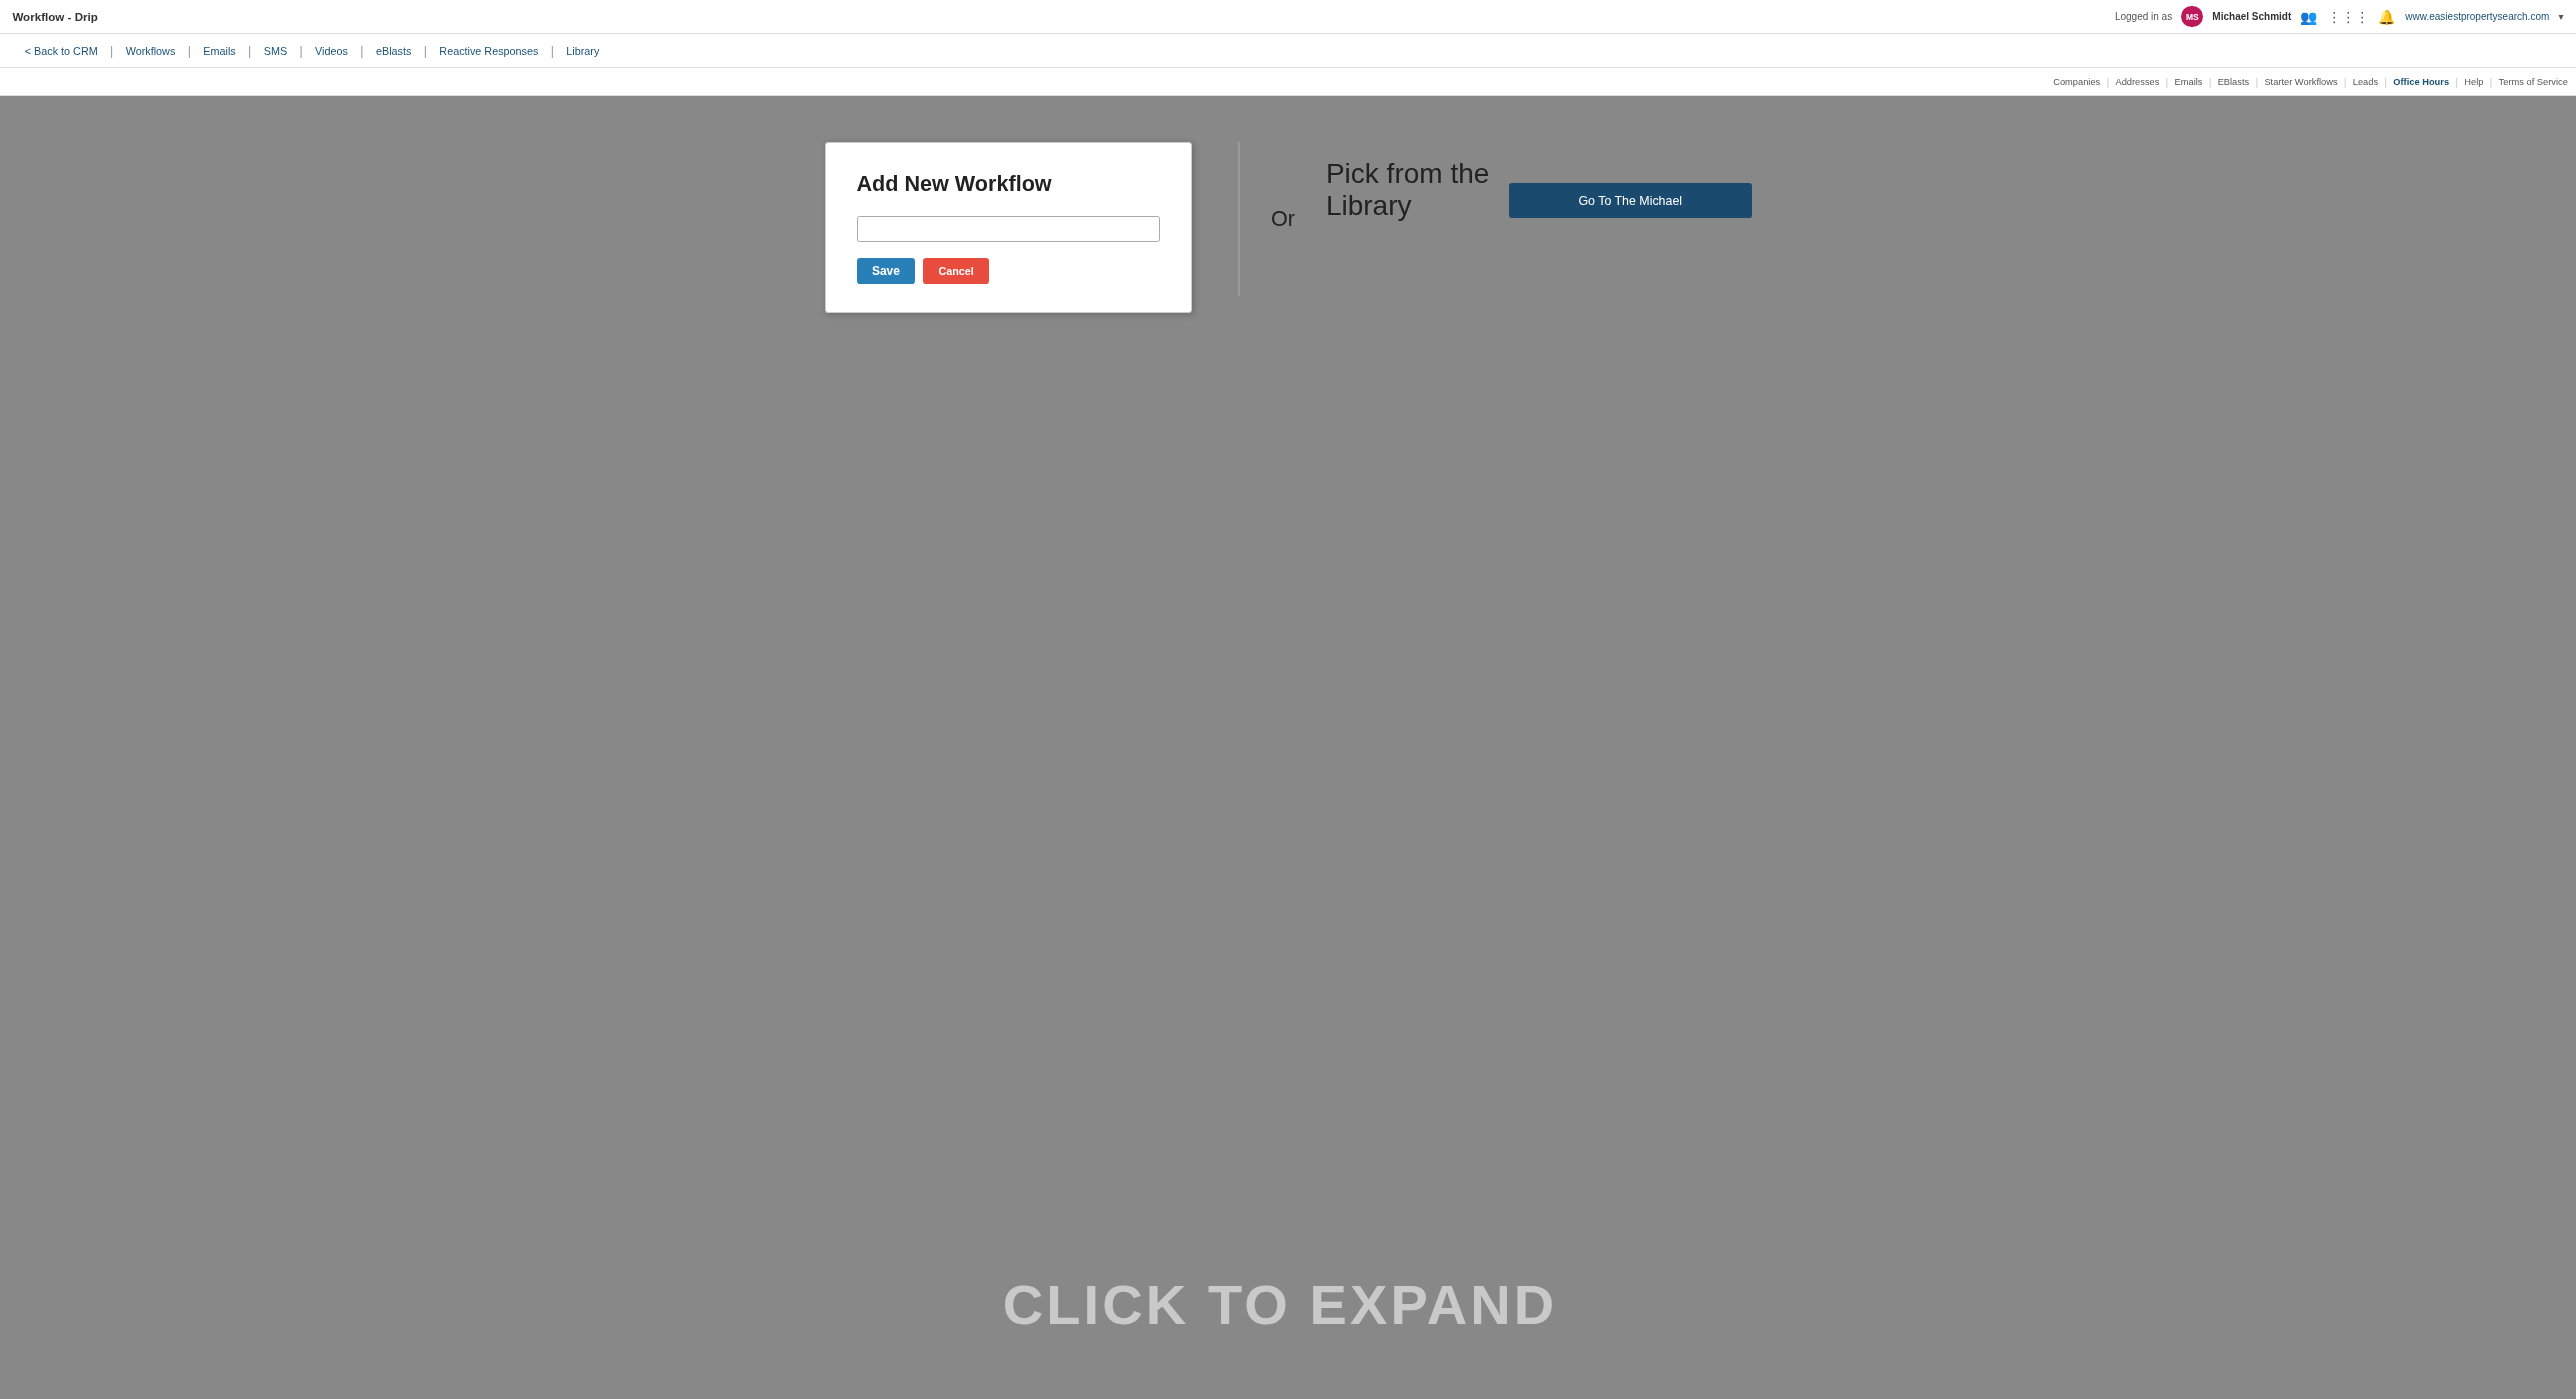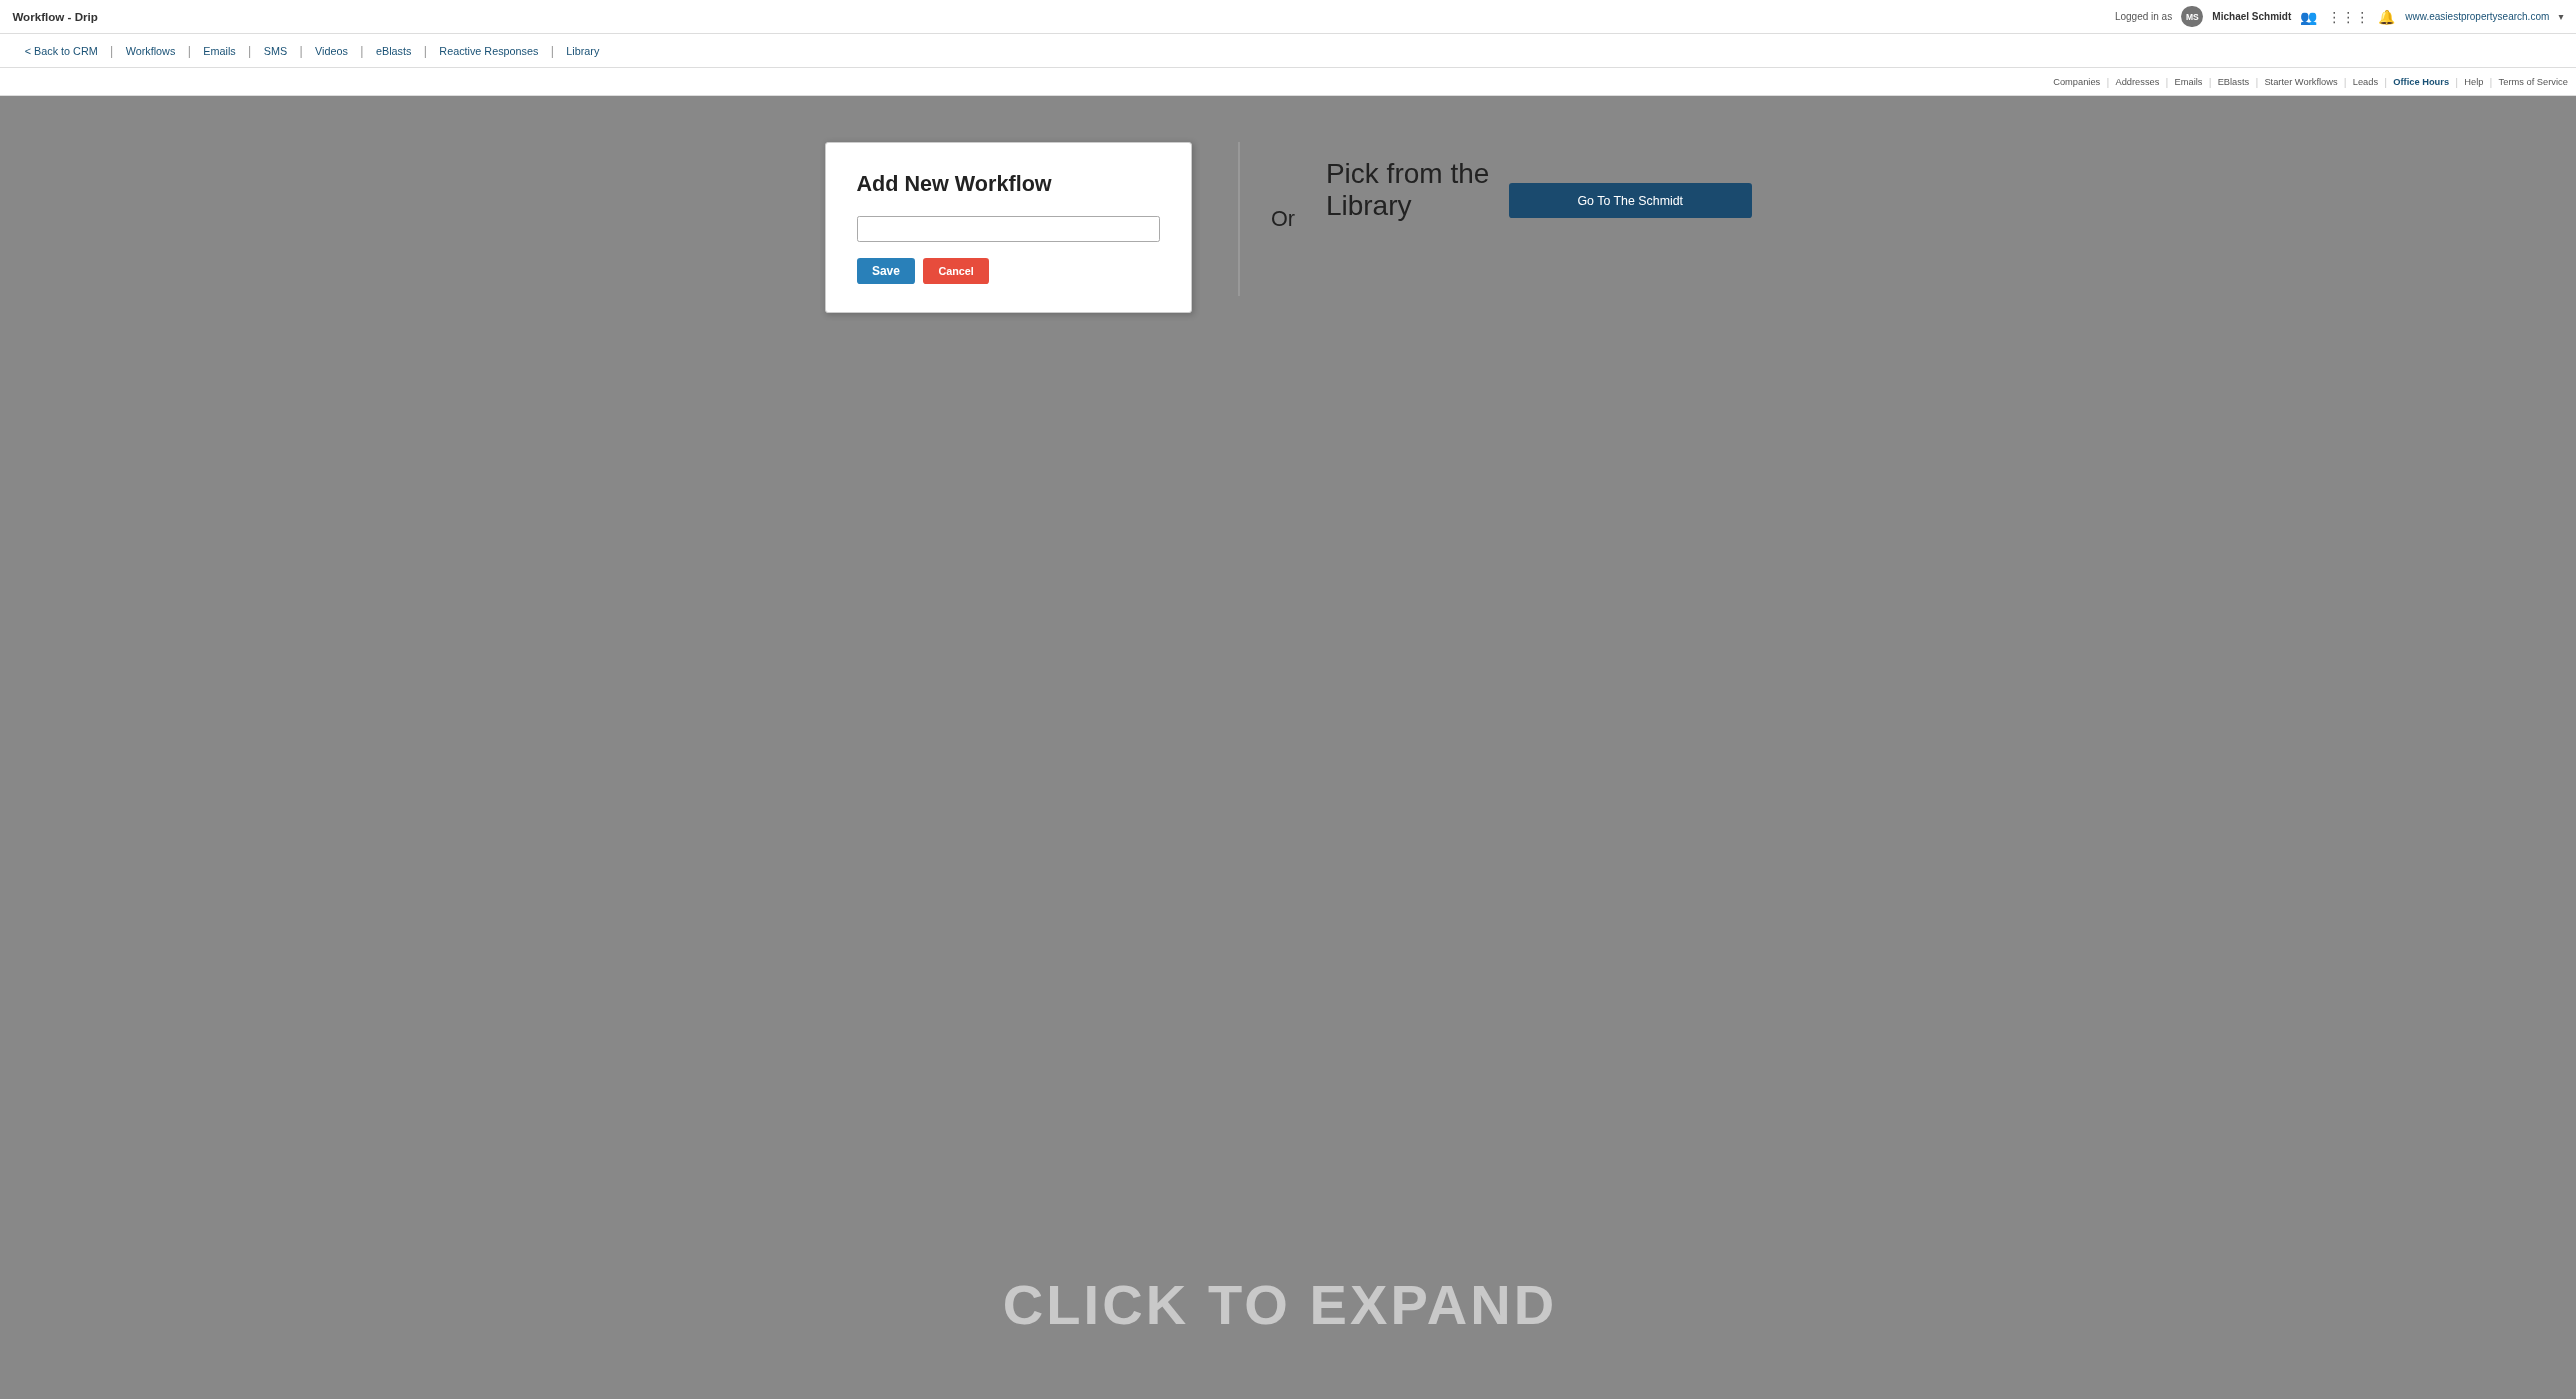--- a/index.html
+++ b/index.html
@@ -35,21 +35,21 @@
       display: flex;
       align-items: center;
       gap: 9.3px;
       font-size: 10px;
       color: #555;
     }
     .user-avatar {
       width: 21.6px;
       height: 21.6px;
       border-radius: 50%;
-      background: #737373;
+      background: #be185d;
       display: inline-flex;
       align-items: center;
       justify-content: center;
       font-size: 8.5px;
       color: white;
       font-weight: bold;
     }
     .user-name {
       font-weight: bold;
       color: #333;
@@ -300,21 +300,21 @@
       </div>
     </div>
 
     <div style="display:flex; align-items:center; padding: 0 31px;">
       <div style="width:1.5px; background:#999; height:154px; margin-right:31px;"></div>
       <span style="font-size:21.6px; color:#222; font-weight:normal;">Or</span>
     </div>
 
     <div class="right-section">
       <h2 class="library-title">Pick from the Library</h2>
-      <button class="btn-library">Go To The Schmidt</button>
+      <button class="btn-library">Go To The Michael</button>
     </div>
   </div>
 
   <div class="expand-overlay">
     <span class="expand-text">CLICK TO EXPAND</span>
   </div>
 </div>
 
 
 </body></html>

